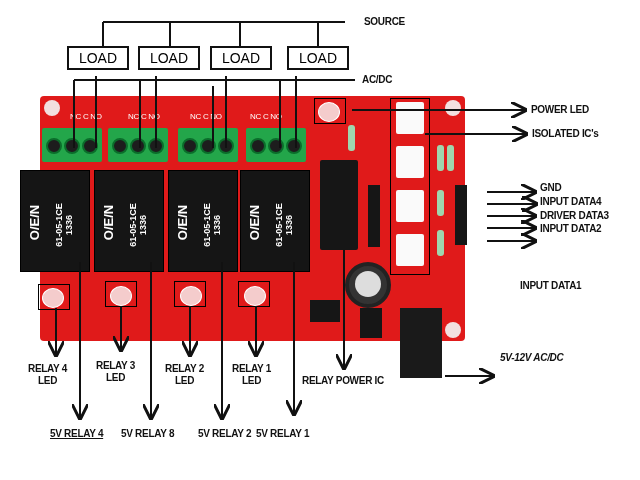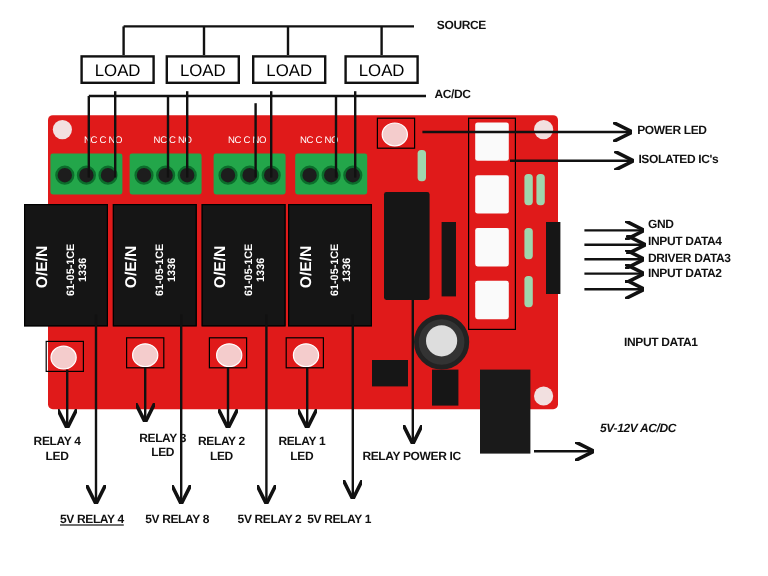--- a/index.html
+++ b/index.html
@@ -169,20 +169,20 @@
 <div class="lbl" style="left:531px;top:104px;">POWER LED</div>
 <div class="lbl" style="left:532px;top:128px;">ISOLATED IC's</div>
 <div class="lbl" style="left:540px;top:182px;">GND</div>
 <div class="lbl" style="left:540px;top:196px;">INPUT DATA4</div>
 <div class="lbl" style="left:540px;top:210px;">DRIVER DATA3</div>
 <div class="lbl" style="left:540px;top:223px;">INPUT DATA2</div>
 <div class="lbl" style="left:520px;top:237px;margin-top:43px;">INPUT DATA1</div>
 <div class="lbl" style="left:500px;top:352px;font-style:italic;">5V-12V AC/DC</div>
 
 <div class="lbl" style="left:28px;top:363px;text-align:center;"><span>RELAY 4</span><br><span>LED</span></div>
-<div class="lbl" style="left:96px;top:360px;text-align:center;margin-left:20px;"><span>RELAY 3</span><br><span>LED</span></div>
+<div class="lbl" style="left:96px;top:360px;text-align:center;"><span>RELAY 3</span><br><span>LED</span></div>
 <div class="lbl" style="left:165px;top:363px;text-align:center;"><span>RELAY 2</span><br><span>LED</span></div>
 <div class="lbl" style="left:232px;top:363px;text-align:center;"><span>RELAY 1</span><br><span>LED</span></div>
 <div class="lbl" style="left:302px;top:375px;">RELAY POWER IC</div>
 <div class="lbl" style="left:50px;top:428px;text-decoration:underline;">5V RELAY 4</div>
 <div class="lbl" style="left:121px;top:428px;">5V RELAY 8</div>
 <div class="lbl" style="left:198px;top:428px;">5V RELAY 2</div>
 <div class="lbl" style="left:256px;top:428px;">5V RELAY 1</div>
 
 </body></html>

